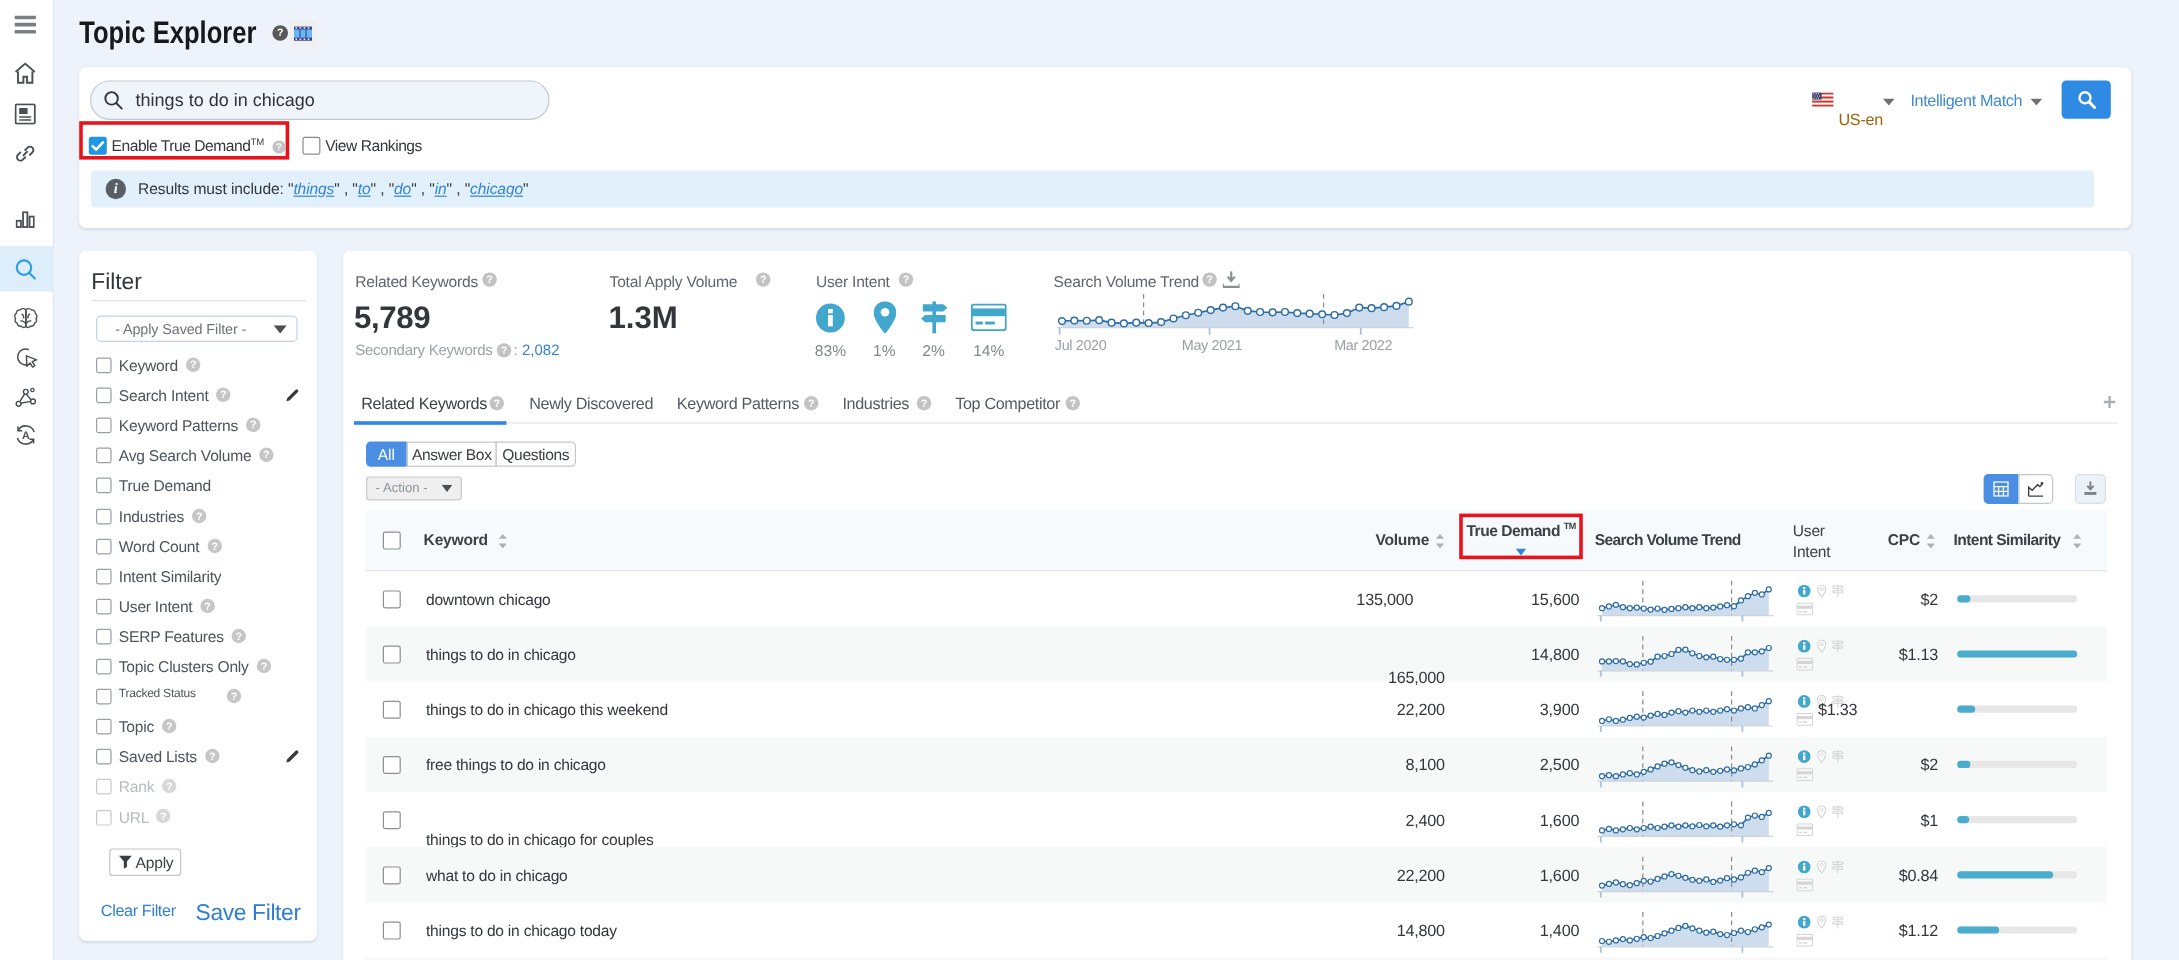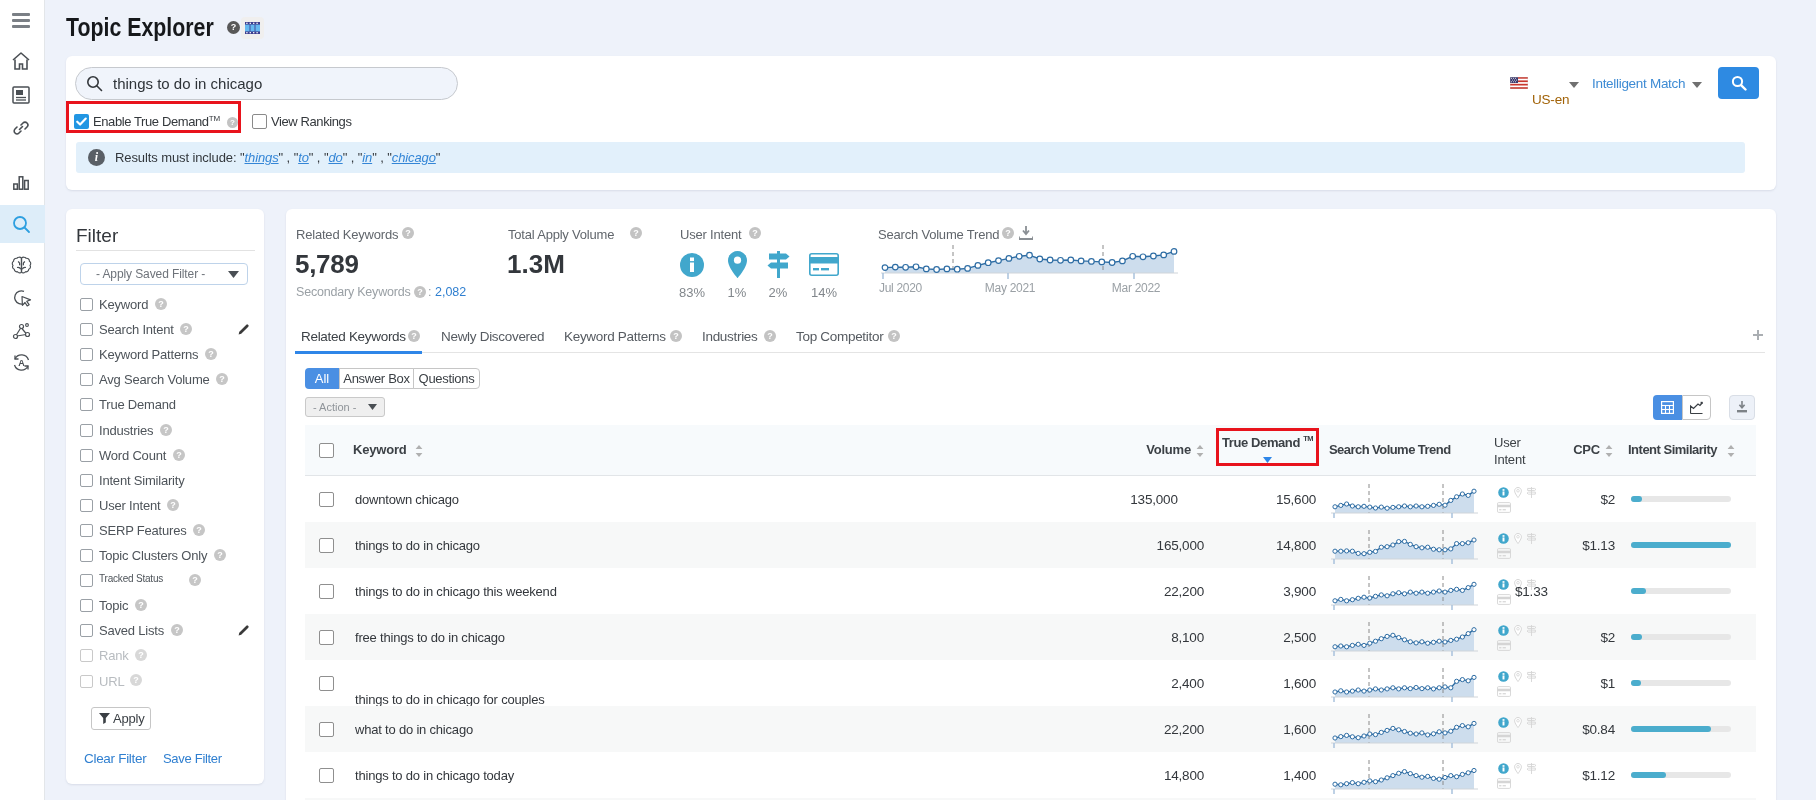--- a/index.html
+++ b/index.html
@@ -202,21 +202,21 @@
 <div style="position:absolute;left:135px;top:649px;width:12px;height:12px;border-radius:50%;background:#d8d8d8;color:#fff;font-size:9px;font-weight:bold;line-height:12px;text-align:center;letter-spacing:0">?</div>
 <div style="position:absolute;left:80px;top:674.5px;width:13px;height:13px;background:#fff;border:1px solid #c9c9c9;border-radius:2px;box-sizing:border-box"></div>
 <div class="abs" style="left:99px;top:673.5px;font-size:13px;letter-spacing:-0.2px;color:#b8bcc0">URL</div>
 <div style="position:absolute;left:130px;top:674px;width:12px;height:12px;border-radius:50%;background:#d8d8d8;color:#fff;font-size:9px;font-weight:bold;line-height:12px;text-align:center;letter-spacing:0">?</div>
 <div class="abs" style="left:91px;top:707px;width:60px;height:23px;border:1px solid #c6c6c6;border-radius:3px;background:#fff"></div>
 <svg class="abs" style="left:99px;top:713px" width="11" height="11" viewBox="0 0 11 11">
       <path d="M0 0h11L6.8 5v4.5L4.2 11V5z" fill="#3a3f44"></path>
     </svg>
 <div class="abs" style="left:113px;top:711px;font-size:13px;letter-spacing:-0.2px;color:#3a3f44">Apply</div>
 <div class="abs" style="left:84px;top:751px;font-size:13.5px;letter-spacing:-0.3px;color:#2f7fd0">Clear Filter</div>
-<div class="abs" style="left:163px;top:751px;font-size:13px;letter-spacing:-0.3px;color:#2f7fd0">Save Filter</div>
+<div class="abs" style="left:163px;top:751px;font-size:19px;letter-spacing:-0.3px;color:#2f7fd0">Save Filter</div>
 <div class="card" style="left:286px;top:209px;width:1490px;height:600px;border-radius:6px 6px 0 0"></div>
 <div class="abs" style="left:296px;top:227px;font-size:13px;letter-spacing:-0.2px;color:#61666c">Related Keywords</div>
 <div style="position:absolute;left:402px;top:227px;width:12px;height:12px;border-radius:50%;background:#c3c3c3;color:#fff;font-size:9px;font-weight:bold;line-height:12px;text-align:center;letter-spacing:0">?</div>
 <div class="abs" style="left:295px;top:249px;font-size:26px;font-weight:700;color:#33373c;letter-spacing:-0.3px">5,789</div>
 <div class="abs" style="left:296px;top:285px;font-size:12.5px;letter-spacing:-0.2px;color:#9aa0a5">Secondary Keywords</div>
 <div style="position:absolute;left:414px;top:286px;width:12px;height:12px;border-radius:50%;background:#c3c3c3;color:#fff;font-size:9px;font-weight:bold;line-height:12px;text-align:center;letter-spacing:0">?</div>
 <div class="abs" style="left:428px;top:285px;font-size:12.5px;color:#9aa0a5">: <span style="color:#2f7fd0">2,082</span></div>
 <div class="abs" style="left:508px;top:227px;font-size:13px;letter-spacing:-0.2px;color:#61666c">Total Apply Volume</div>
 <div style="position:absolute;left:630px;top:227px;width:12px;height:12px;border-radius:50%;background:#c3c3c3;color:#fff;font-size:9px;font-weight:bold;line-height:12px;text-align:center;letter-spacing:0">?</div>
 <div class="abs" style="left:507px;top:249px;font-size:26px;font-weight:700;color:#33373c">1.3M</div>
@@ -426,21 +426,21 @@
       <rect x="1" y="5.5" width="28" height="5.5" fill="#d5d5d5"></rect>
       <rect x="4.5" y="15" width="5" height="2.6" fill="#d5d5d5"></rect>
       <rect x="12" y="15" width="7" height="2.6" fill="#d5d5d5"></rect>
     </svg>
 <div class="abs" style="left:1515px;top:492.0px;width:100px;text-align:right;font-size:13.5px;letter-spacing:-0.2px;color:#33373c">$2</div>
 <div class="abs" style="left:1631px;top:496.0px;width:100px;height:6px;background:#e7e7e7;border-radius:3px"></div>
 <div class="abs" style="left:1631px;top:496.0px;width:11px;height:6px;background:#4badcd;border-radius:3px"></div>
 <div class="abs" style="left:305px;top:522px;width:1451px;height:46px;background:#f7f8f8"></div>
 <div style="position:absolute;left:319px;top:538.0px;width:15px;height:15px;background:#fff;border:1px solid #8f8f8f;border-radius:2px;box-sizing:border-box"></div>
 <div class="abs" style="left:355px;top:538.0px;font-size:13px;letter-spacing:-0.2px;color:#33373c">things to do in chicago</div>
-<div class="abs" style="left:1104px;top:538.0px;width:100px;text-align:right;font-size:13.5px;letter-spacing:-0.2px;color:#33373c">165,000</div>
+<div class="abs" style="left:1104px;top:557px;width:100px;text-align:right;font-size:13.5px;letter-spacing:-0.2px;color:#33373c">165,000</div>
 <div class="abs" style="left:1216px;top:538.0px;width:100px;text-align:right;font-size:13.5px;letter-spacing:-0.2px;color:#33373c">14,800</div>
 <svg style="position:absolute;left:1331px;top:528px" width="147" height="40" viewBox="0 0 147 40">
       <path d="M4.0,31L4.0,23.2L9.8,23.2L15.6,22.9L21.4,23.2L27.2,25.4L33.0,25.7L38.8,24.3L44.5,23.4L50.3,19.2L56.1,18.7L61.9,17.0L67.7,13.6L73.5,13.4L79.3,16.4L85.1,18.7L90.9,19.8L96.7,19.2L102.5,21.2L108.2,21.8L114.0,21.8L119.8,20.9L125.6,15.6L131.4,15.6L137.2,14.8L143.0,12.0L143.0,31Z" fill="#cddded"></path>
       <line x1="38" y1="2" x2="38" y2="31" stroke="#8a8a8a" stroke-width="1" stroke-dasharray="4,3"></line>
       <line x1="112" y1="2" x2="112" y2="31" stroke="#8a8a8a" stroke-width="1" stroke-dasharray="4,3"></line>
       <line x1="0" y1="31" x2="147" y2="31" stroke="#cfd4d9" stroke-width="1"></line>
       <polyline points="4.0,23.2 9.8,23.2 15.6,22.9 21.4,23.2 27.2,25.4 33.0,25.7 38.8,24.3 44.5,23.4 50.3,19.2 56.1,18.7 61.9,17.0 67.7,13.6 73.5,13.4 79.3,16.4 85.1,18.7 90.9,19.8 96.7,19.2 102.5,21.2 108.2,21.8 114.0,21.8 119.8,20.9 125.6,15.6 131.4,15.6 137.2,14.8 143.0,12.0" fill="none" stroke="#2e6da4" stroke-width="1.4"></polyline>
       <line x1="3" y1="31" x2="3" y2="36" stroke="#a9c2dc" stroke-width="1.5"></line>
       <line x1="121" y1="31" x2="121" y2="36" stroke="#a9c2dc" stroke-width="1.5"></line>
       <circle cx="4.0" cy="23.2" r="2.1" fill="#fff" stroke="#2e6da4" stroke-width="1.0"></circle>

